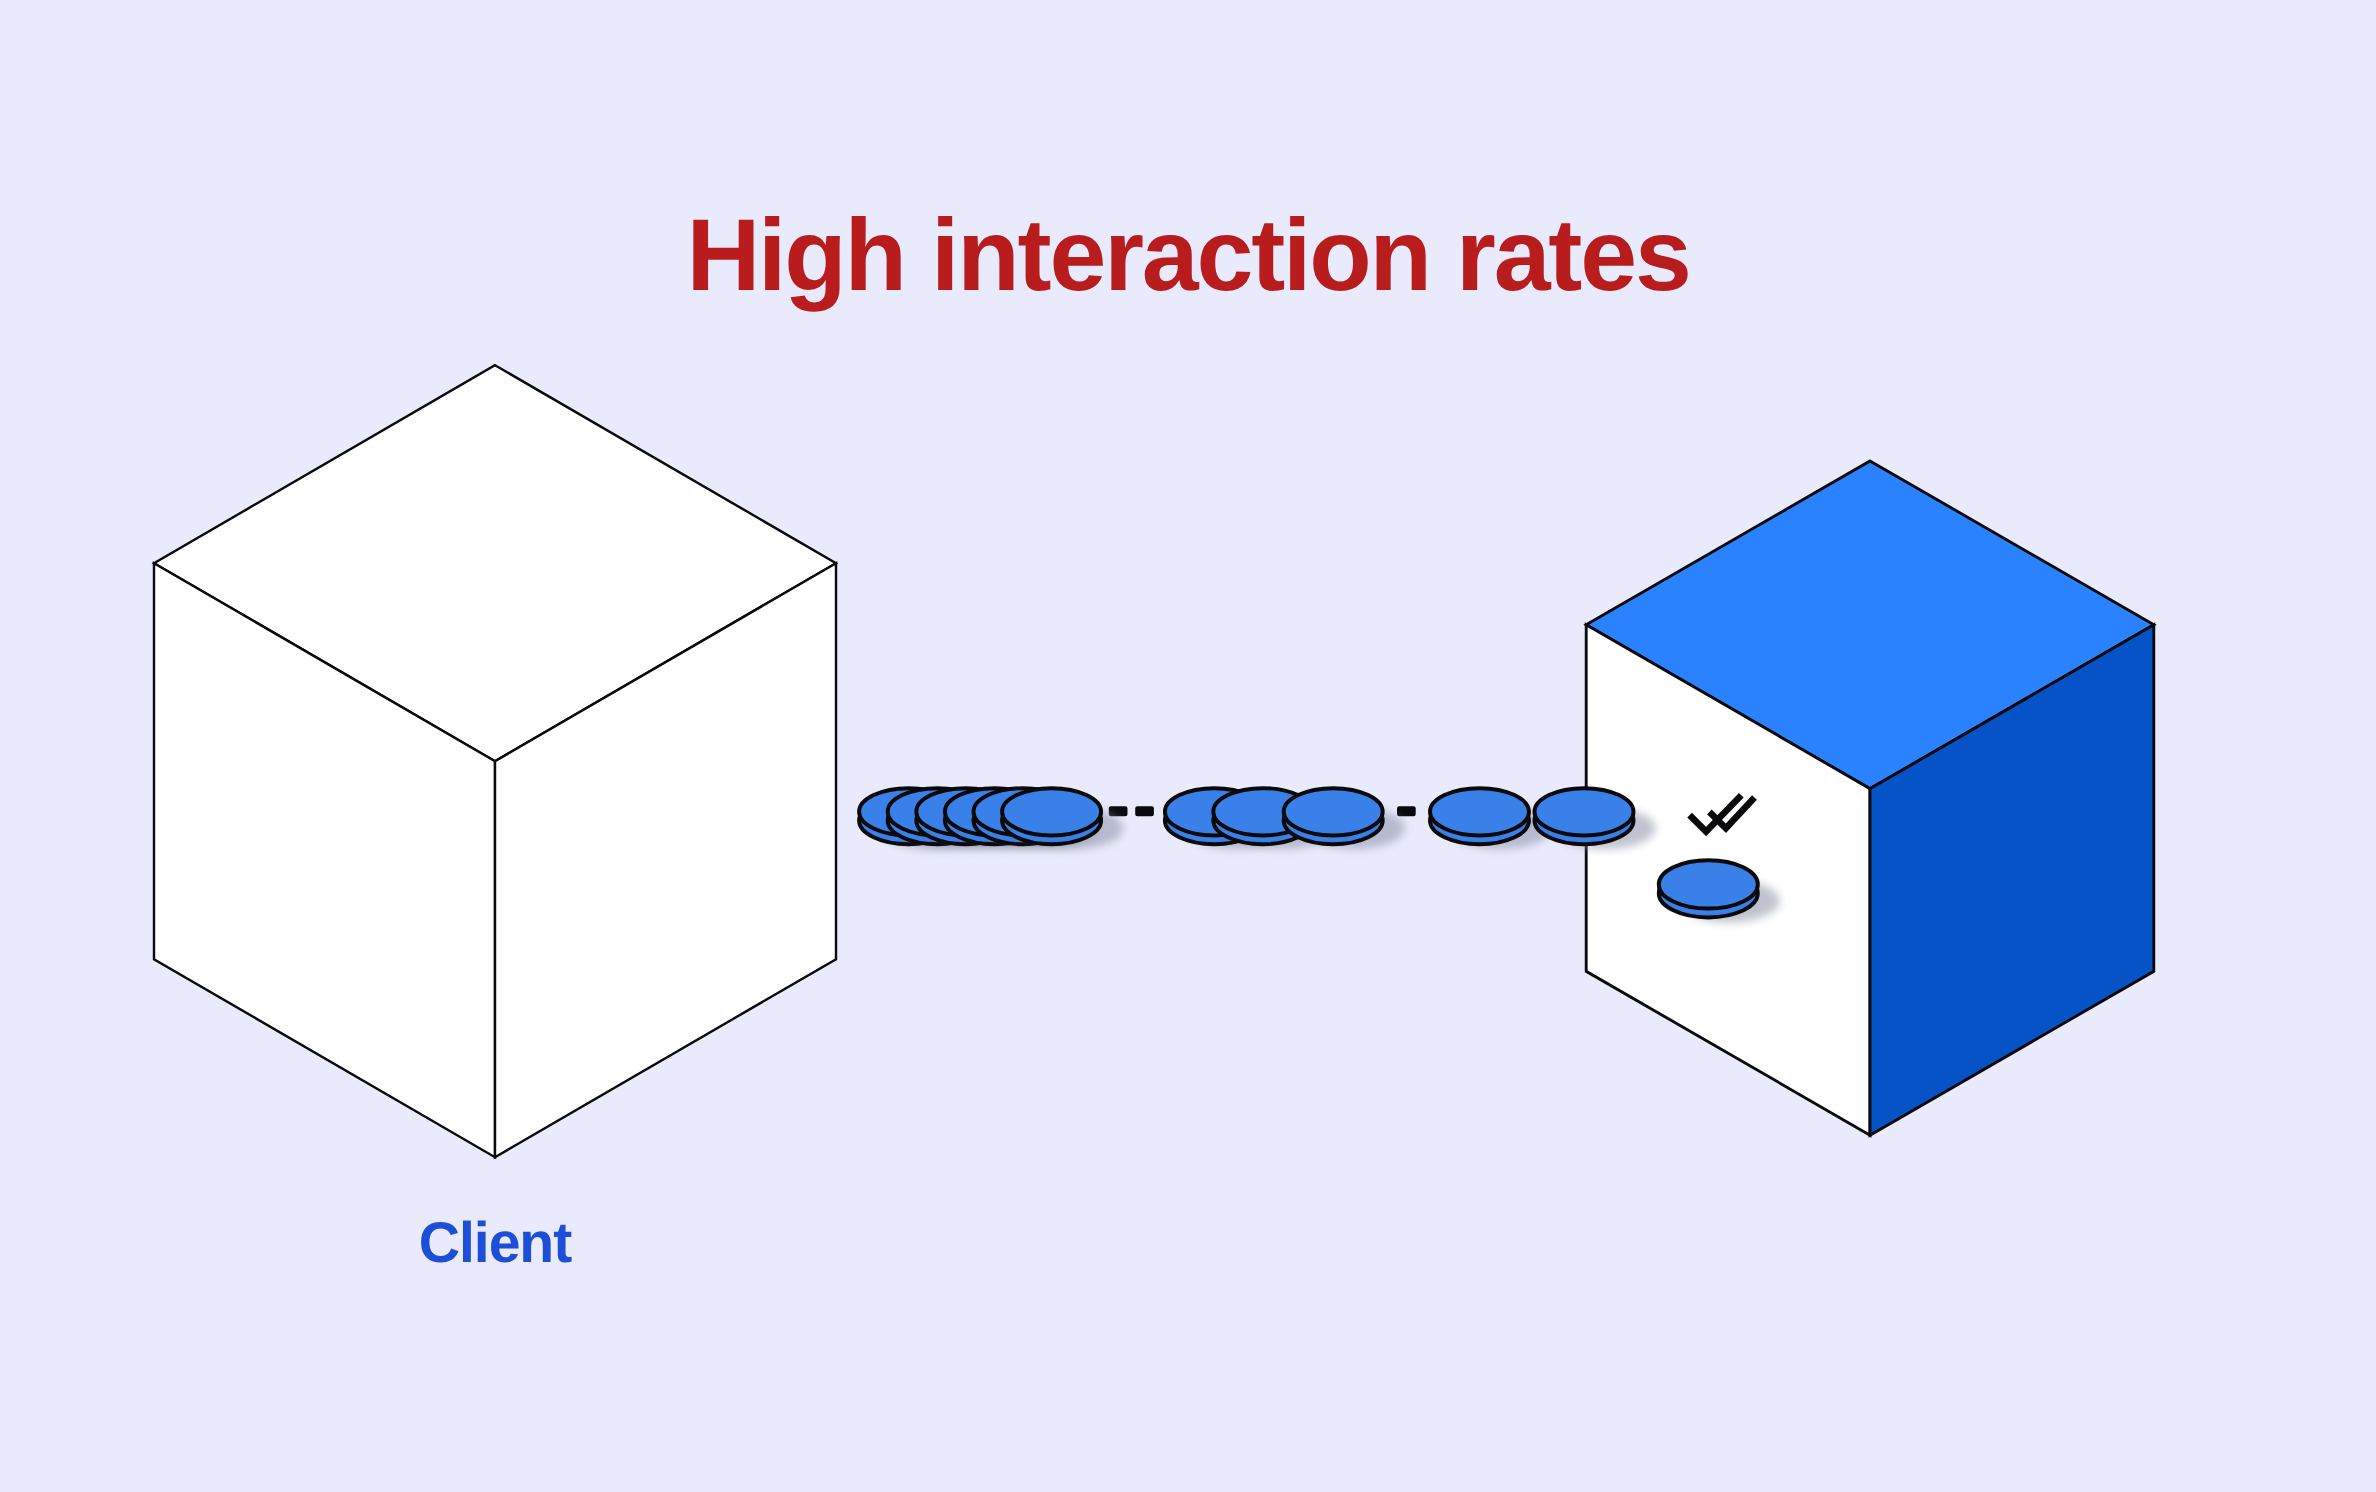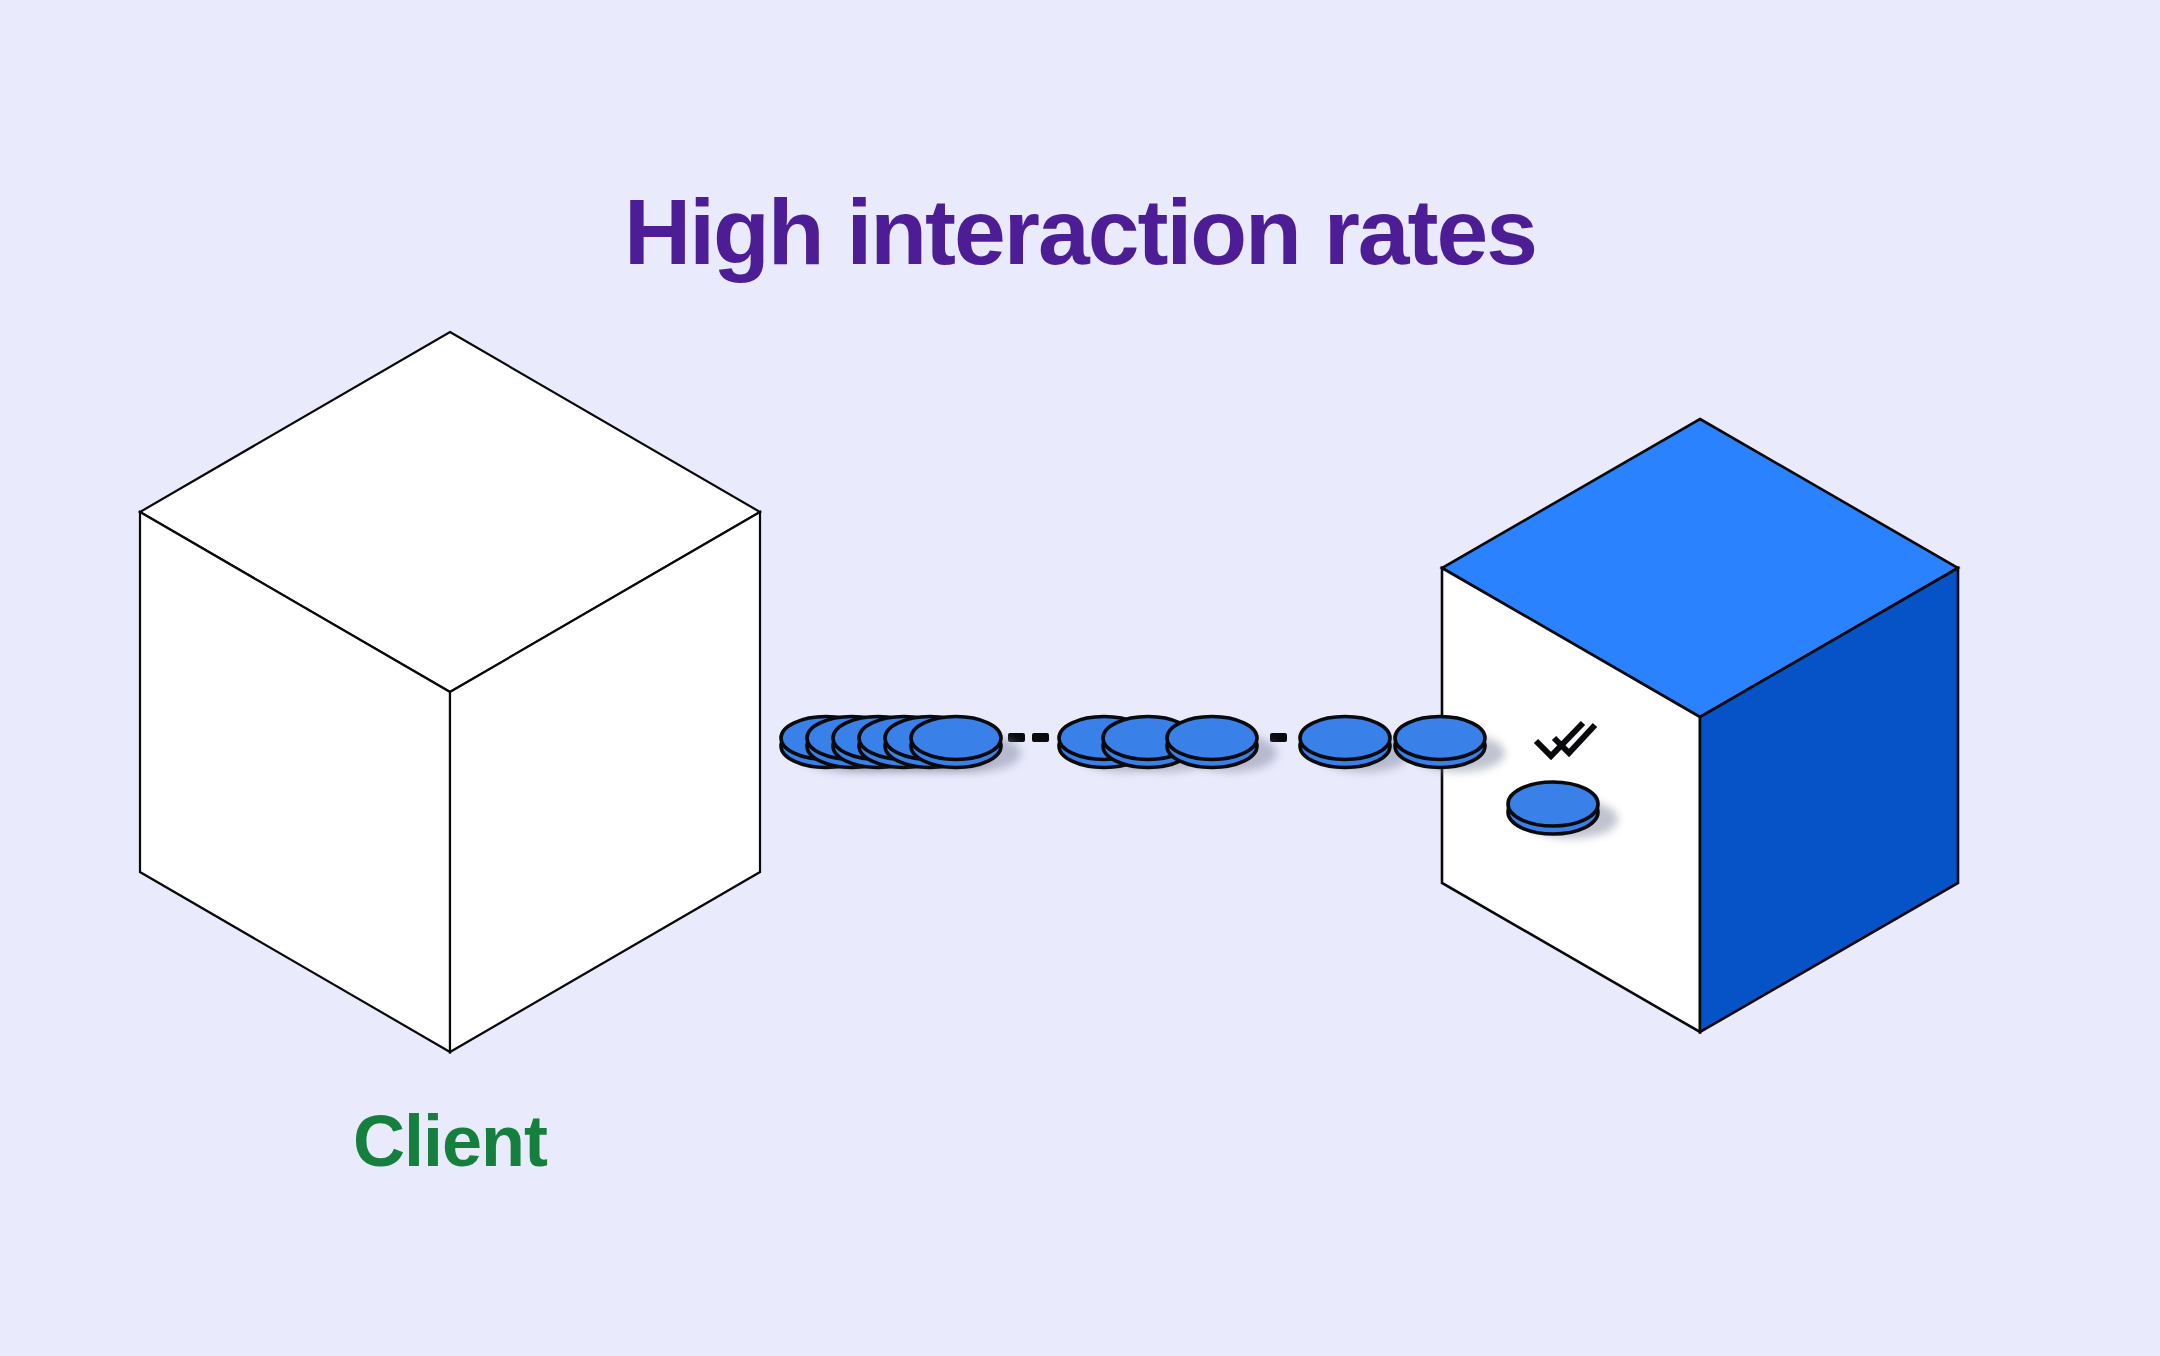--- a/index.html
+++ b/index.html
@@ -2,25 +2,25 @@
 <html><head>
 <meta charset="utf-8">
 <style>
   html,body{margin:0;padding:0;}
   body{font-family:"Liberation Sans", sans-serif;}
   .canvas{position:relative;width:2160px;height:1356px;overflow:hidden;}
   .canvas svg.scene{position:absolute;left:0;top:0;width:2160px;height:1356px;display:block;}
   .title{
     position:absolute;left:0;top:174px;width:2160px;
     text-align:center;font-size:93px;font-weight:800;letter-spacing:-2px;
-    color:#4c1d95;white-space:nowrap;line-height:1.25;
+    color:#b91c1c;white-space:nowrap;line-height:1.25;
   }
   .label{
     position:absolute;width:340px;text-align:center;
-    font-size:72px;font-weight:800;color:#15803d;letter-spacing:-1px;
+    font-size:52px;font-weight:800;color:#1d4ed8;letter-spacing:-1px;
     white-space:nowrap;line-height:1.1;
   }
   .label.client{left:280px;top:1102px;}
   .label.server{left:1570px;top:1086px;}
 </style>
 </head>
 <body style="background: rgb(233, 234, 251);">
 
 <div class="canvas">
 

